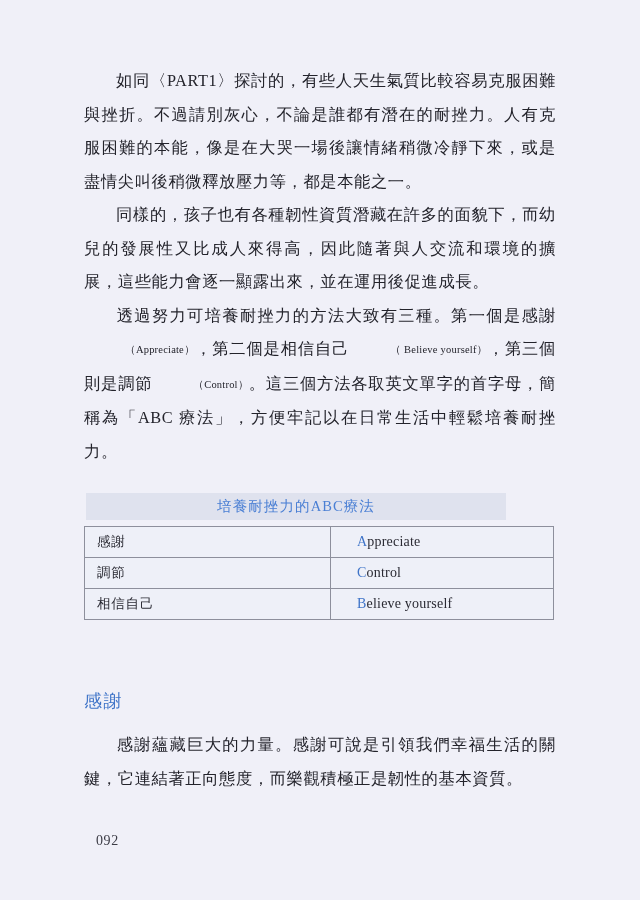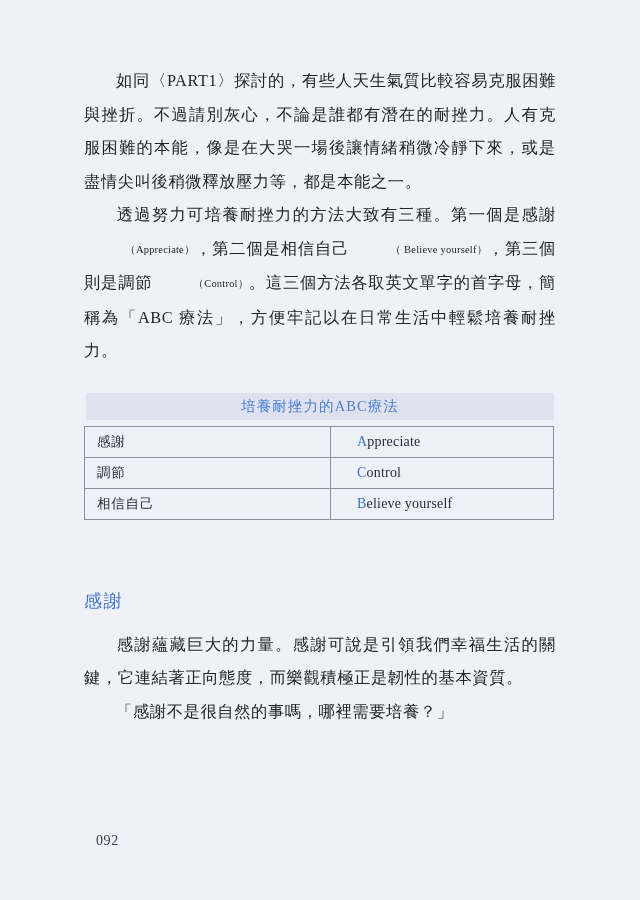--- a/index.html
+++ b/index.html
@@ -60,21 +60,21 @@
   }
   .table-caption {
     background: #dfe2ee;
     color: #4a7fd4;
     font-size: 14.5px;
     letter-spacing: 1.1px;
     text-align: center;
     height: 27px;
     line-height: 27px;
     margin-left: 2px;
-    width: 468px;
+    width: 420px;
     box-sizing: border-box;
   }
   table.abc {
     border-collapse: collapse;
     width: 470px;
     margin-top: 6px;
     table-layout: fixed;
   }
   table.abc td {
     border: 1px solid #8d8f9c;
@@ -123,20 +123,21 @@
 </style>
 </head>
 <body>
 
 <div class="page">
 
   <div class="content">
 
     <p class="para"><span class="indent"></span><span>如同〈PART1〉探討的，有些人天生氣質比較容易克服困難與挫折。不過請別灰心，不論是誰都有潛在的耐挫力。人有克服困難的本能，像是在大哭一場後讓情緒稍微冷靜下來，或是盡情尖叫後稍微釋放壓力等，都是本能之一。</span></p>
 
+    <p class="para"><span class="indent"></span><span>同樣的，孩子也有各種韌性資質潛藏在許多的面貌下，而幼兒的發展性又比成人來得高，因此隨著與人交流和環境的擴展，這些能力會逐一顯露出來，並在運用後促進成長。</span></p>
 
     <p class="para"><span class="indent"></span><span>透過努力可培養耐挫力的方法大致有三種。第一個是感謝</span><span class="en-small">（Appreciate）</span><span>，第二個是相信自己</span><span class="en-small">（ Believe yourself）</span><span>，第三個則是調節</span><span class="en-small">（Control）</span><span>。這三個方法各取英文單字的首字母，簡稱為「ABC 療法」，方便牢記以在日常生活中輕鬆培養耐挫力。</span></p>
 
     <div class="table-block">
       <div class="table-caption">培養耐挫力的ABC療法</div>
       <table class="abc">
         <tbody>
           <tr>
             <td class="col-zh">感謝</td>
             <td class="col-en"><span class="cap-letter">A</span><span>ppreciate</span></td>
@@ -150,19 +151,18 @@
             <td class="col-en"><span class="cap-letter">B</span><span>elieve yourself</span></td>
           </tr>
         </tbody>
       </table>
     </div>
 
     <div class="section-heading">感謝</div>
 
     <p class="para after-heading"><span class="indent"></span><span>感謝蘊藏巨大的力量。感謝可說是引領我們幸福生活的關鍵，它連結著正向態度，而樂觀積極正是韌性的基本資質。</span></p>
 
-    <p class="para"><span class="indent"></span><span>「感謝不是很自然的事嗎，哪裡需要培養？」</span></p>
 
   </div>
 
   <div class="page-number">092</div>
 
 </div>
 
 </body></html>

